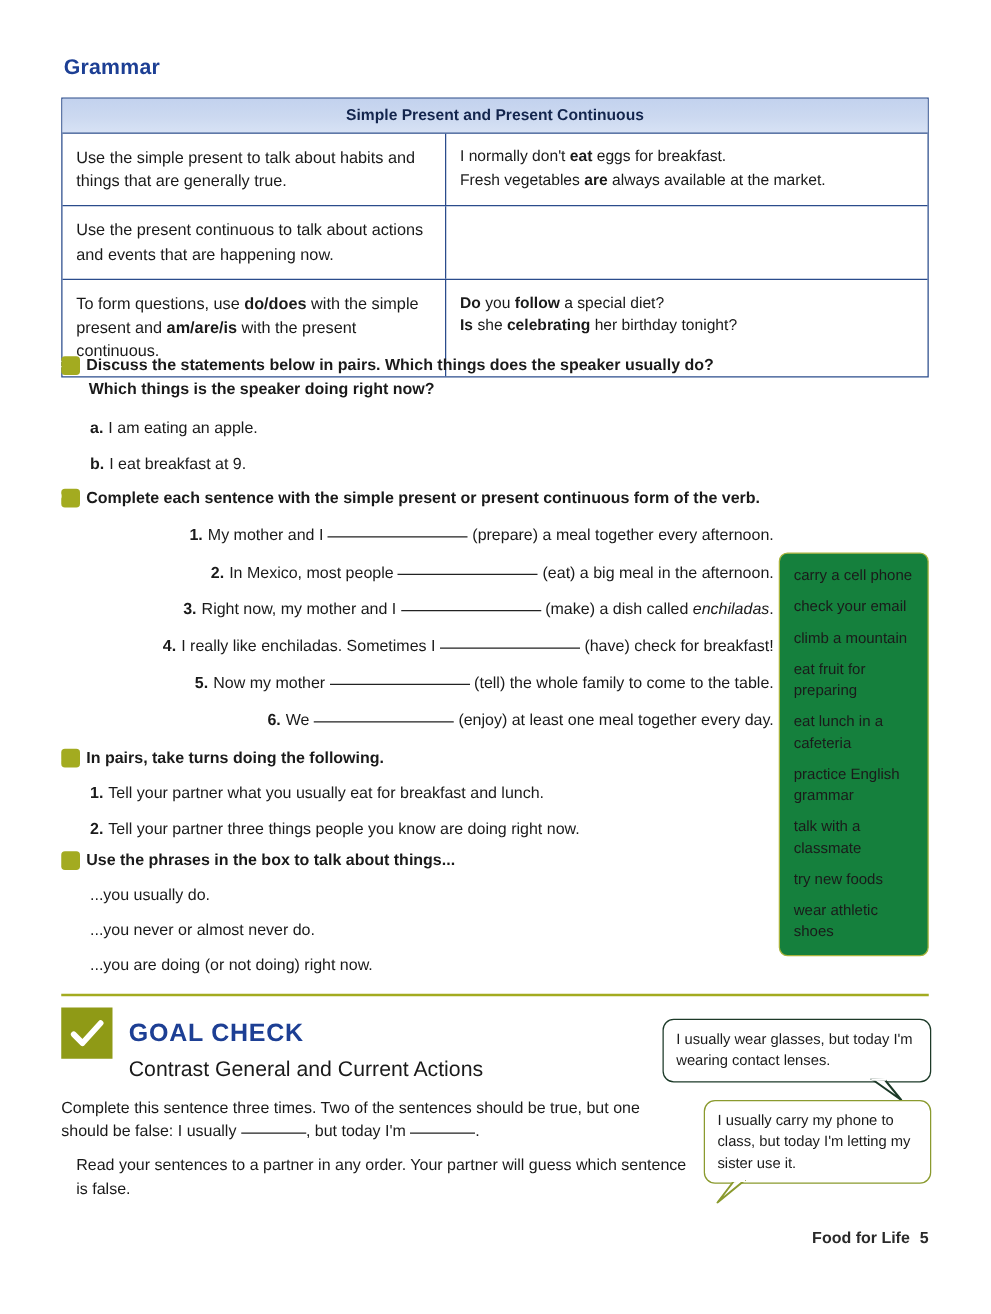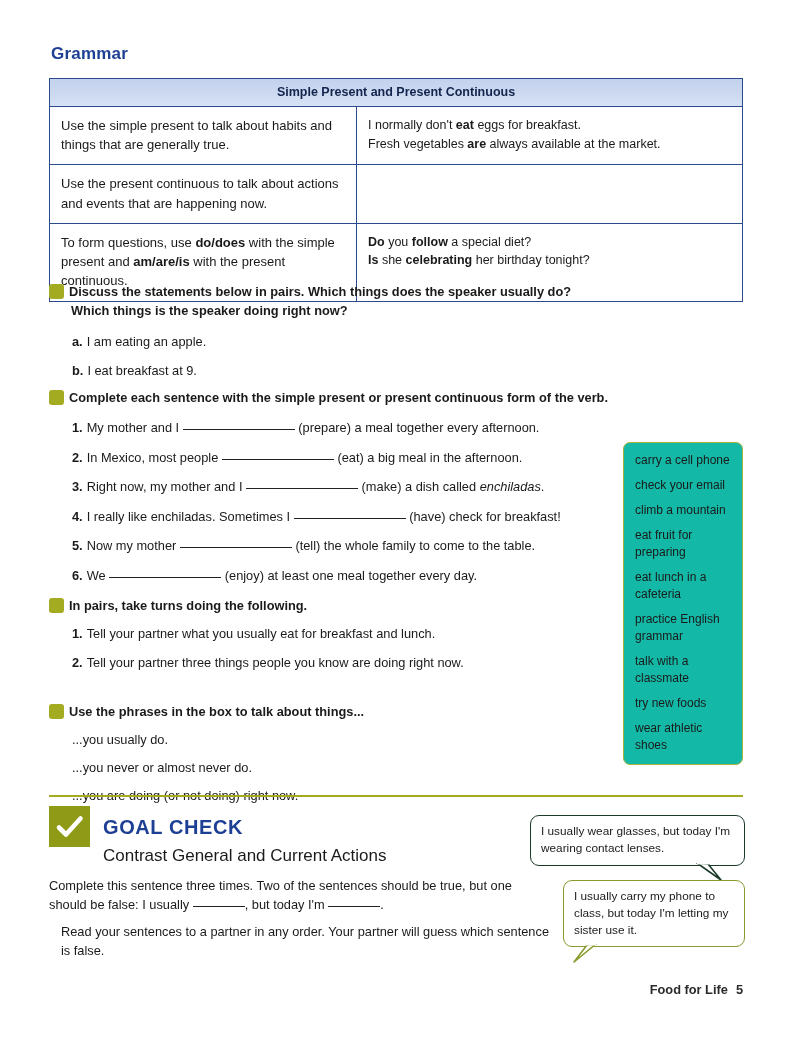--- a/index.html
+++ b/index.html
@@ -123,47 +123,47 @@
     position: absolute;
     top: 0;
   }
   #c-items .col.left { left: 23px; width: 300px; }
   #c-items .col.right { left: 310px; width: 300px; }
   #c-items .sub-item { margin-bottom: 10px; }
 
   
   #section-d { left: 49px; top: 388px; width: 570px; }
   #section-d .ex-head { width: 545px; }
-  #d-list { margin-top: 12px; margin-left: 23px; }
+  #d-list { margin-top: 12px; margin-left: 23px; text-align: right; }
   #d-list .sub-item { margin-bottom: 11px; white-space: nowrap; }
 
   
   #word-box {
     position: absolute;
     left: 623px;
     top: 442px;
     width: 120px;
     box-sizing: border-box;
     border: 1.4px solid #a9b33c;
     border-radius: 7px;
     padding: 9px 10px 10px 11px;
     font-size: 12px;
     line-height: 1.42;
-    background: #14b8a6;
+    background: #15803d;
   }
   #word-box .wb-item { margin-bottom: 8px; }
   #word-box .wb-item:last-child { margin-bottom: 0; }
 
   
   #section-e { left: 49px; top: 596px; width: 570px; }
   #e-list { margin-top: 10px; margin-left: 23px; }
   #e-list .sub-item { margin-bottom: 10px; }
 
   
-  #section-f { left: 49px; top: 678px; width: 570px; margin-top: 24px; }
+  #section-f { left: 49px; top: 678px; width: 570px; }
   #f-list { margin-top: 11px; margin-left: 23px; }
   #f-list .f-item { font-size: 12.8px; margin-bottom: 13px; }
 
   
   #goal-rule {
     position: absolute;
     left: 49px;
     top: 795px;
     width: 694px;
     height: 2px;

